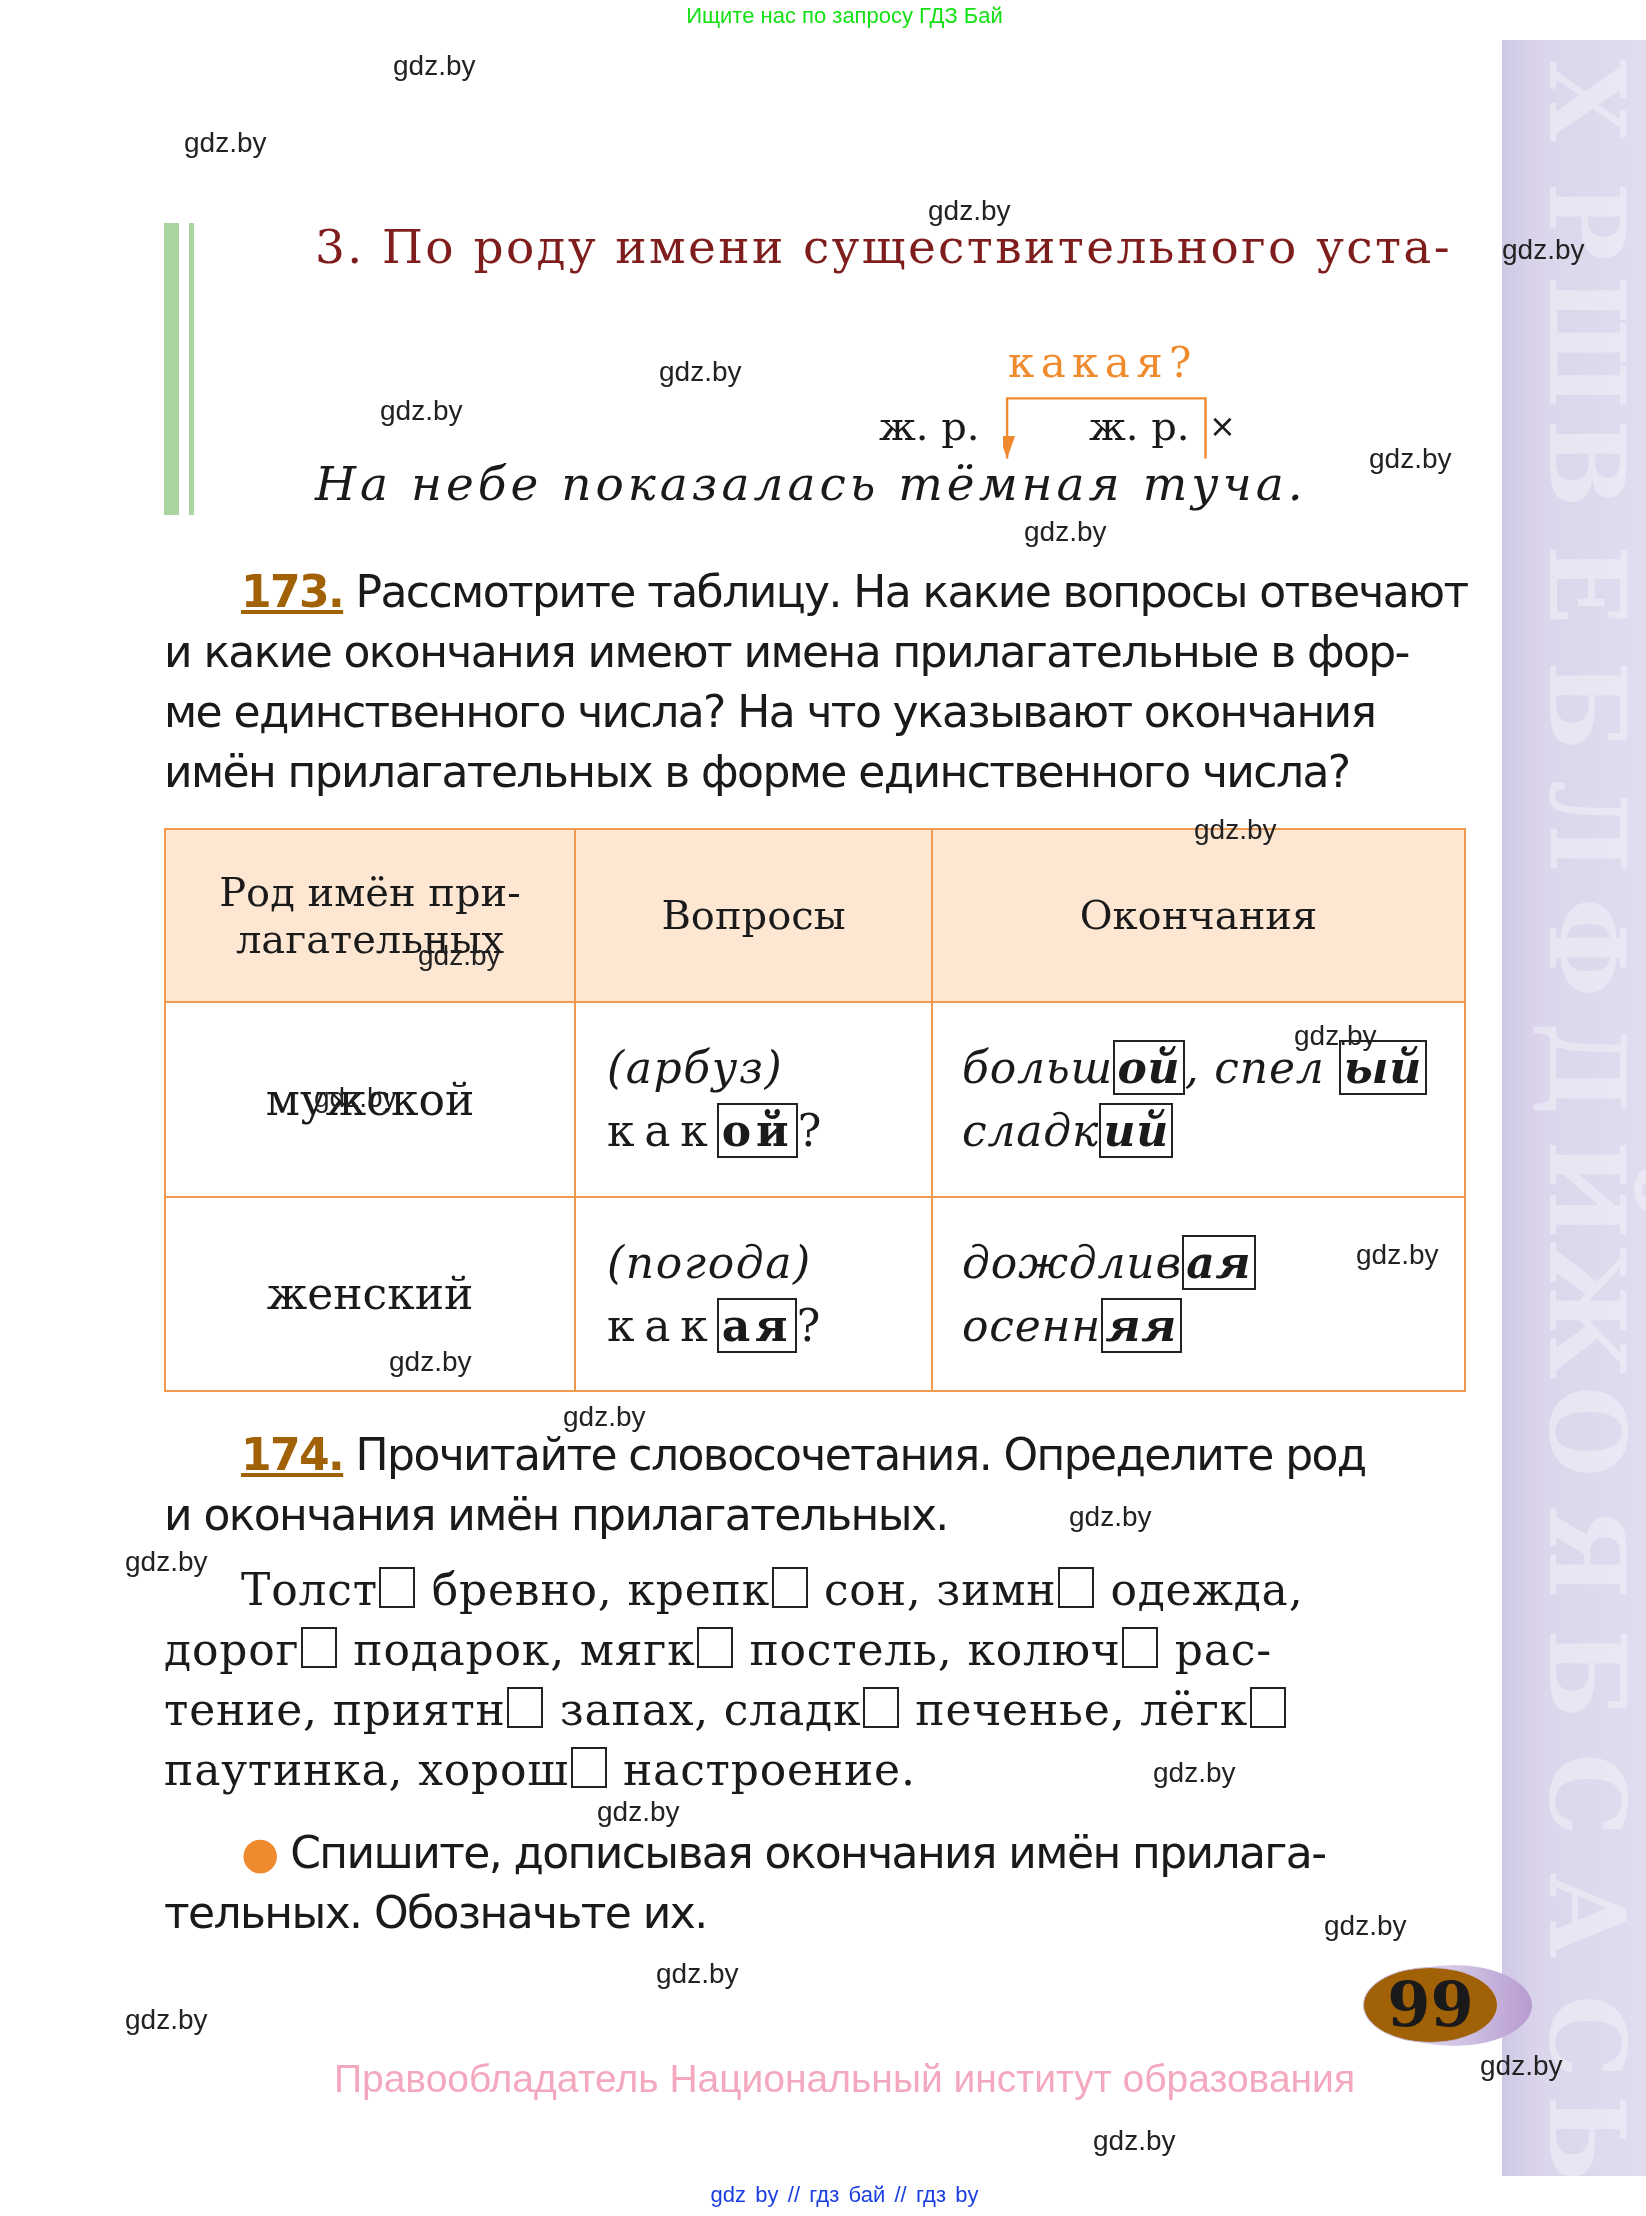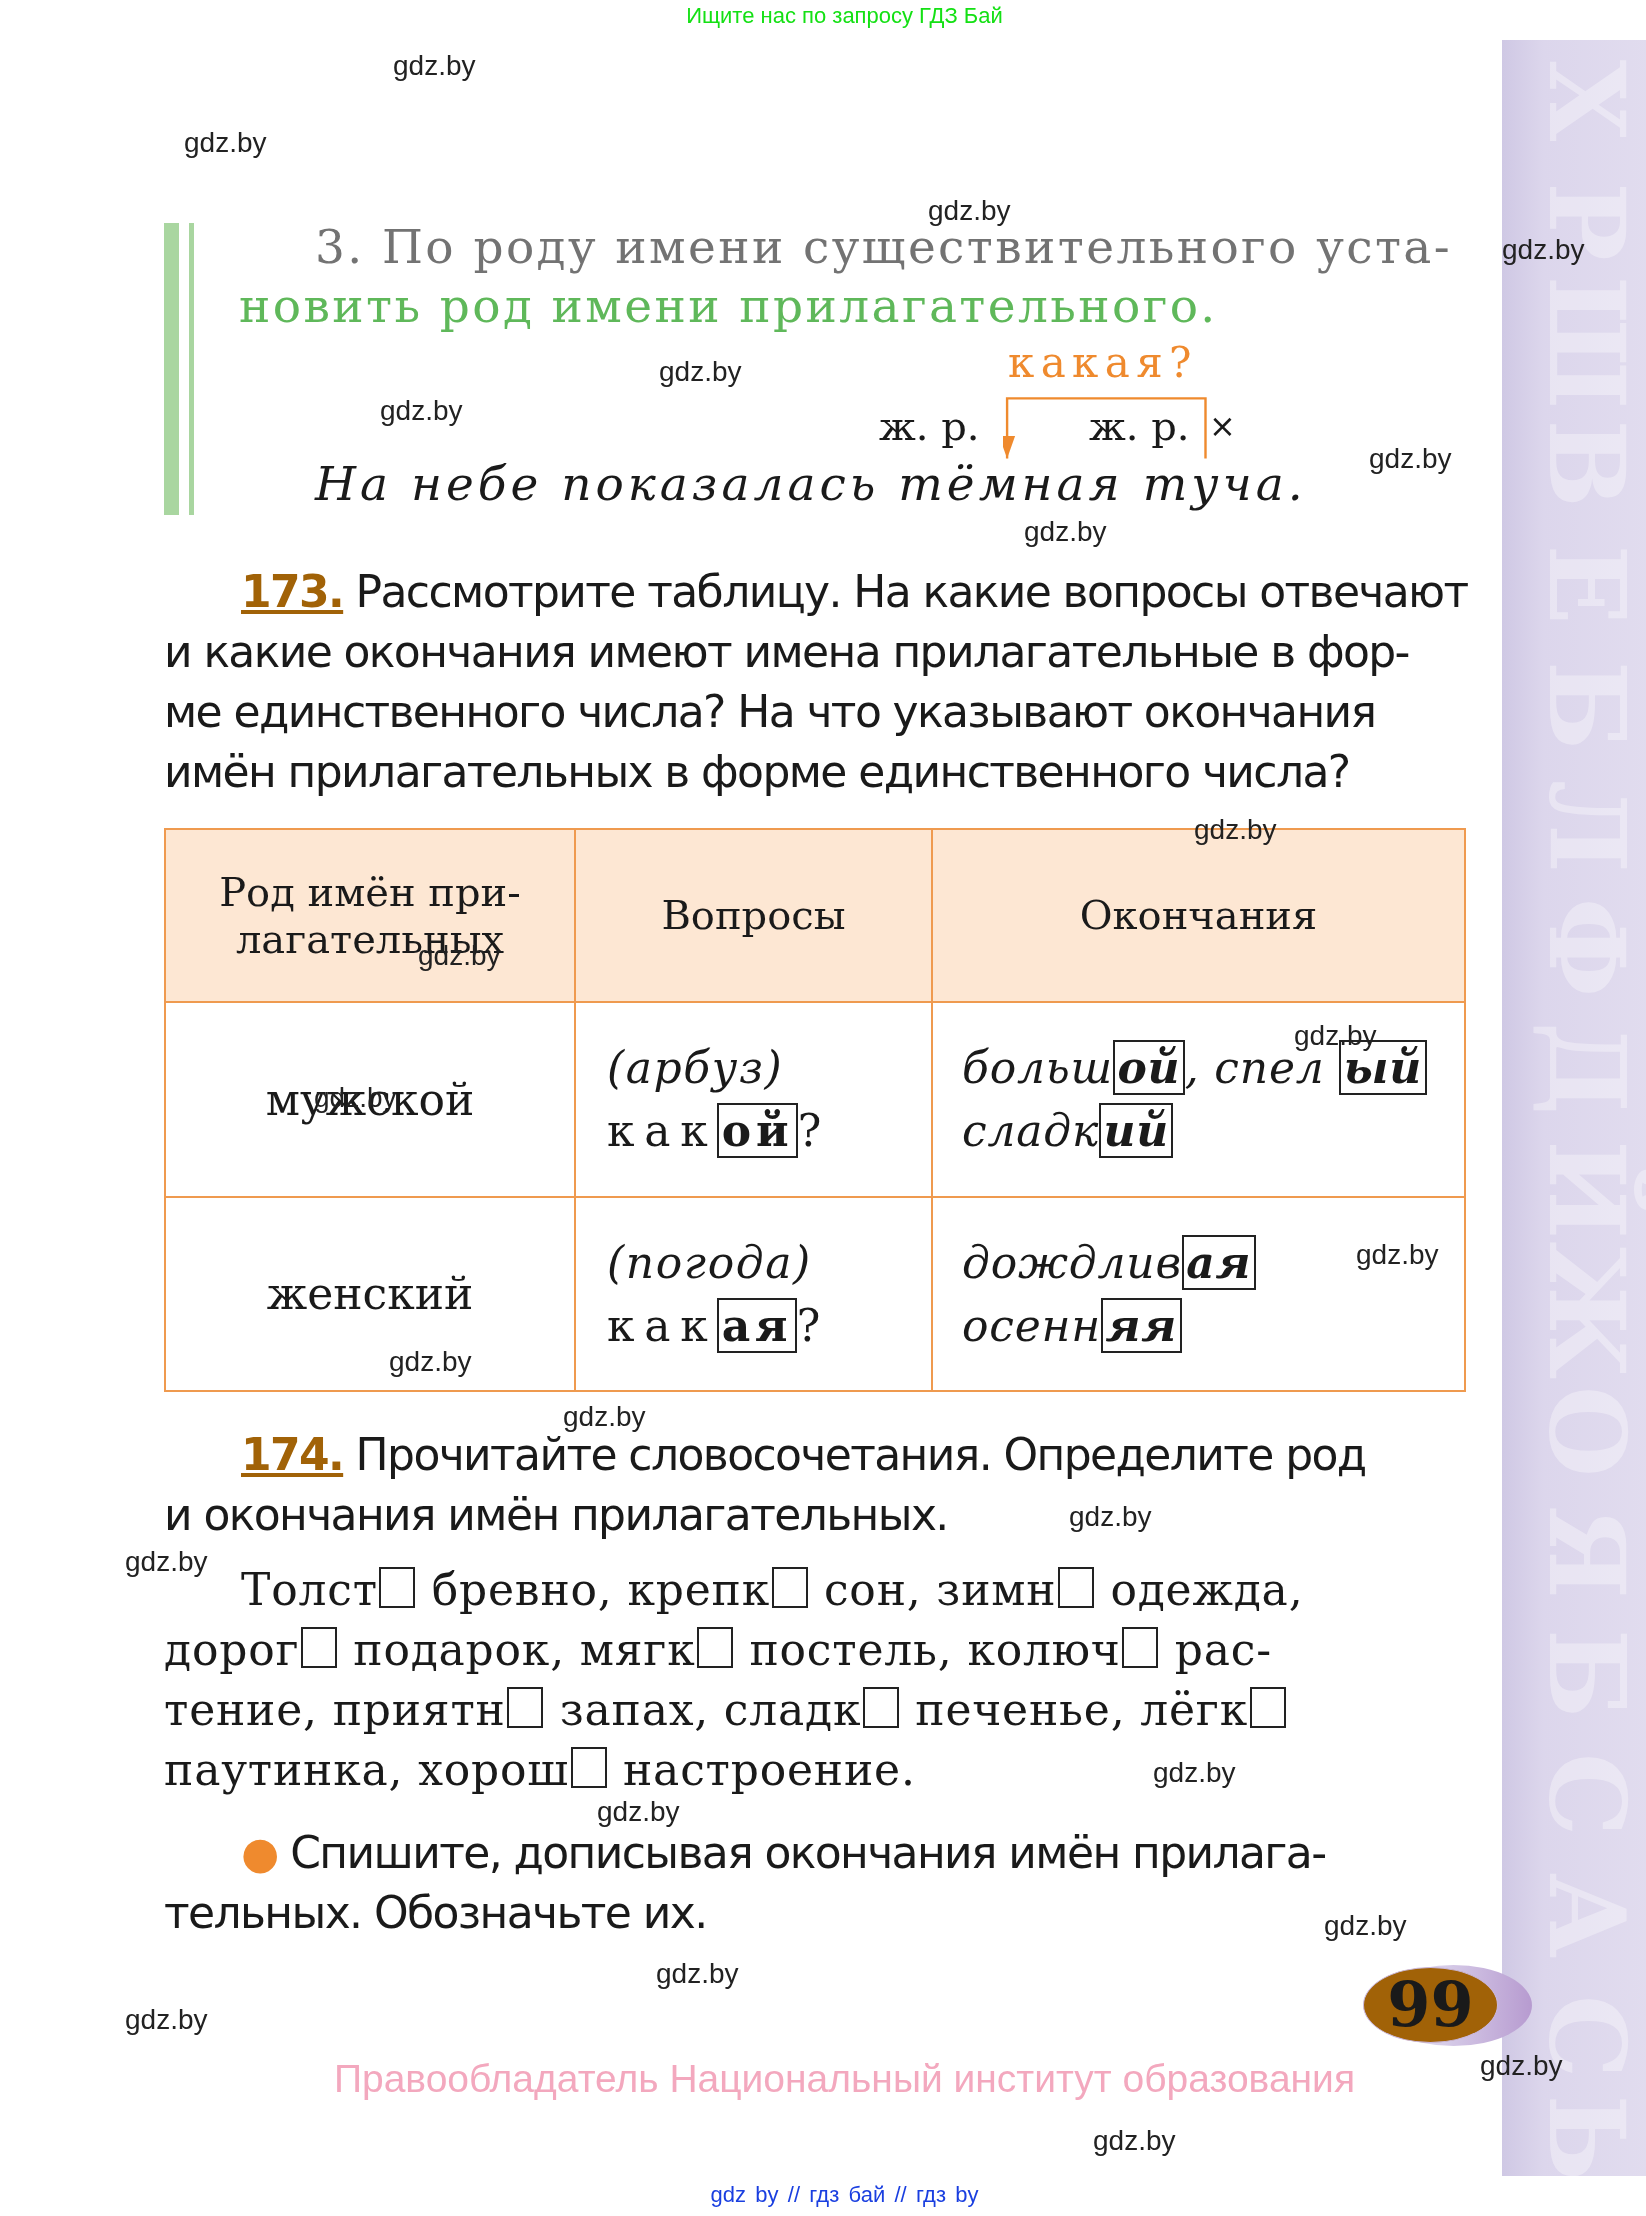--- a/index.html
+++ b/index.html
@@ -8,21 +8,21 @@
   .wm { position:absolute; font-family:"Liberation Sans", sans-serif; font-size:28px; color:#222; white-space:nowrap; }
   #banner { left:0; width:1647px; top:3.2px; text-align:center; font-family:"Liberation Sans", sans-serif; font-size:22px; color:#14e014; }
   #footer-links { left:0; width:1647px; top:2182px; text-align:center; font-family:"Liberation Sans", sans-serif; font-size:22px; color:#1a3fe0; word-spacing:3.2px; }
   
   #strip { left:1481px; top:40px; width:165px; height:2136px; background:linear-gradient(90deg,#cfc8e4 0%,#dcd6ec 25%,#e2ddef 100%); }
   #strip-letters { position:absolute; left:8px; top:0; width:153px; height:2136px; color:rgba(255,255,255,0.35); font-family:"DejaVu Serif", serif; font-weight:bold; font-size:105px; line-height:121px; }
   #strip-letters span { display:block; transform:rotate(90deg); text-align:center; width:153px; }
   
   #rule-bar-thick { left:143px; top:223px; width:15.3px; height:292px; background:#a9d6a0; }
   #rule-bar-thin { left:168px; top:223px; width:4.8px; height:292px; background:#a9d6a0; }
-  #rule-line1 { left:294px; top:219px; font-size:47px; color:#737373; letter-spacing:2.4px; white-space:nowrap; }
+  #rule-line1 { left:294px; top:219px; font-size:47px; color:#7f1d1d; letter-spacing:2.4px; white-space:nowrap; }
   #rule-line2 { left:218px; top:278px; font-size:47px; color:#5fb85a; letter-spacing:2.4px; white-space:nowrap; }
   #rule-question { left:987px; top:338px; font-size:42px; color:#ef8a2e; letter-spacing:6.4px; white-space:nowrap; }
   #bracket { left:982px; top:396px; width:205px; height:64px; }
   #gender1 { left:858px; top:403px; font-size:40px; white-space:nowrap; }
   #gender2 { left:1068px; top:403px; font-size:40px; white-space:nowrap; }
   #cross { left:1188px; top:407px; font-size:32px; font-family:"DejaVu Sans", sans-serif; }
   #rule-example { left:294px; top:456px; font-size:47px; font-style:italic; letter-spacing:4px; white-space:nowrap; }
   
   .ex-text { font-family:"DejaVu Sans", sans-serif; font-size:44px; letter-spacing:-1.6px; white-space:nowrap; line-height:60px; }
   .ex-num { color:#a16207; font-weight:bold;text-decoration:underline; }
@@ -80,21 +80,20 @@
       <span>С</span>
       <span>А</span>
       <span>С</span>
       <span>Ы</span>
     </div>
   </div>
 
   <div id="rule-bar-thick" class="abs"></div>
   <div id="rule-bar-thin" class="abs"></div>
   <div id="rule-line1" class="abs">3. По роду имени существительного уста-</div>
-  <div id="rule-line2" class="abs">новить род имени прилагательного.</div>
   <div id="rule-question" class="abs">какая?</div>
   <svg id="bracket" class="abs" viewBox="0 0 254 80">
     <polyline points="4,78 4,3 252,3 252,78" fill="none" stroke="#ef8a2e" stroke-width="3"></polyline>
     <polygon points="-6,50 14,50 4,78" fill="#ef8a2e"></polygon>
   </svg>
   <div id="gender1" class="abs">ж. р.</div>
   <div id="gender2" class="abs">ж. р.</div>
   <div id="cross" class="abs">×</div>
   <div id="rule-example" class="abs">На небе показалась тёмная туча.</div>
 

